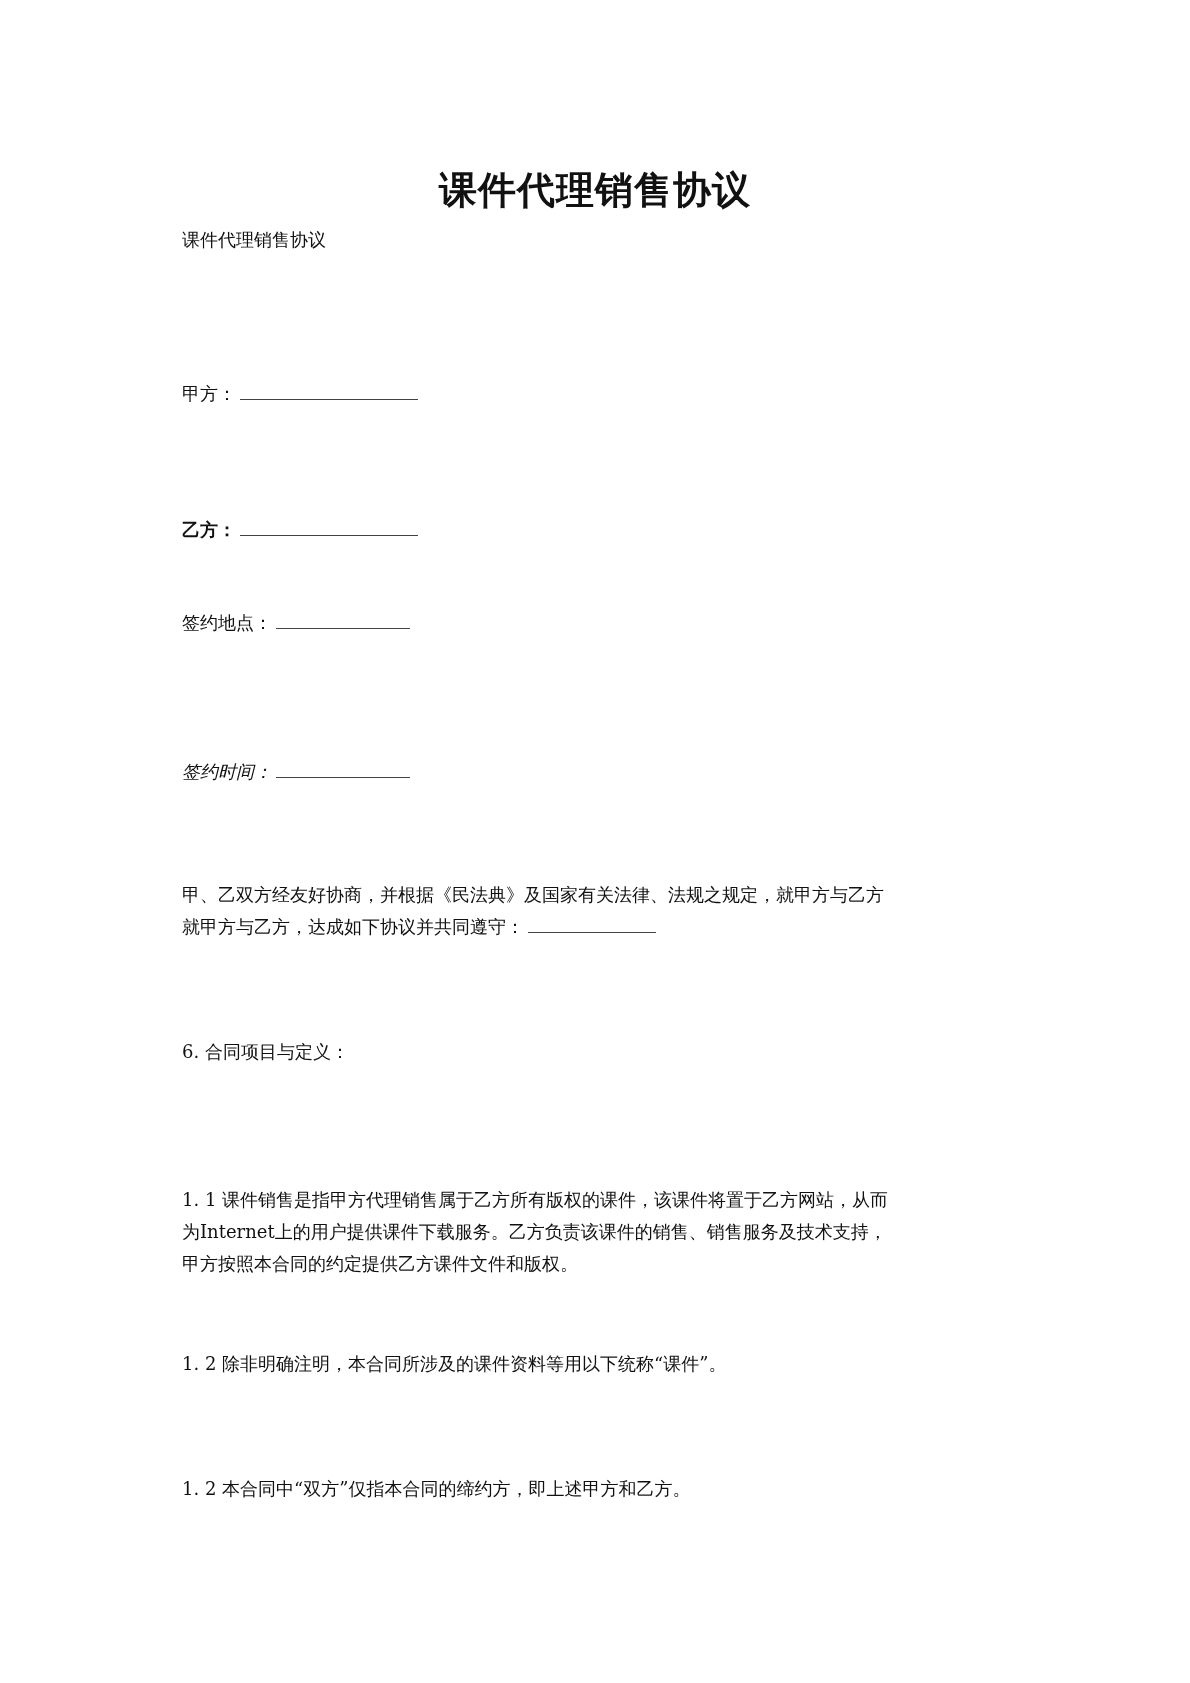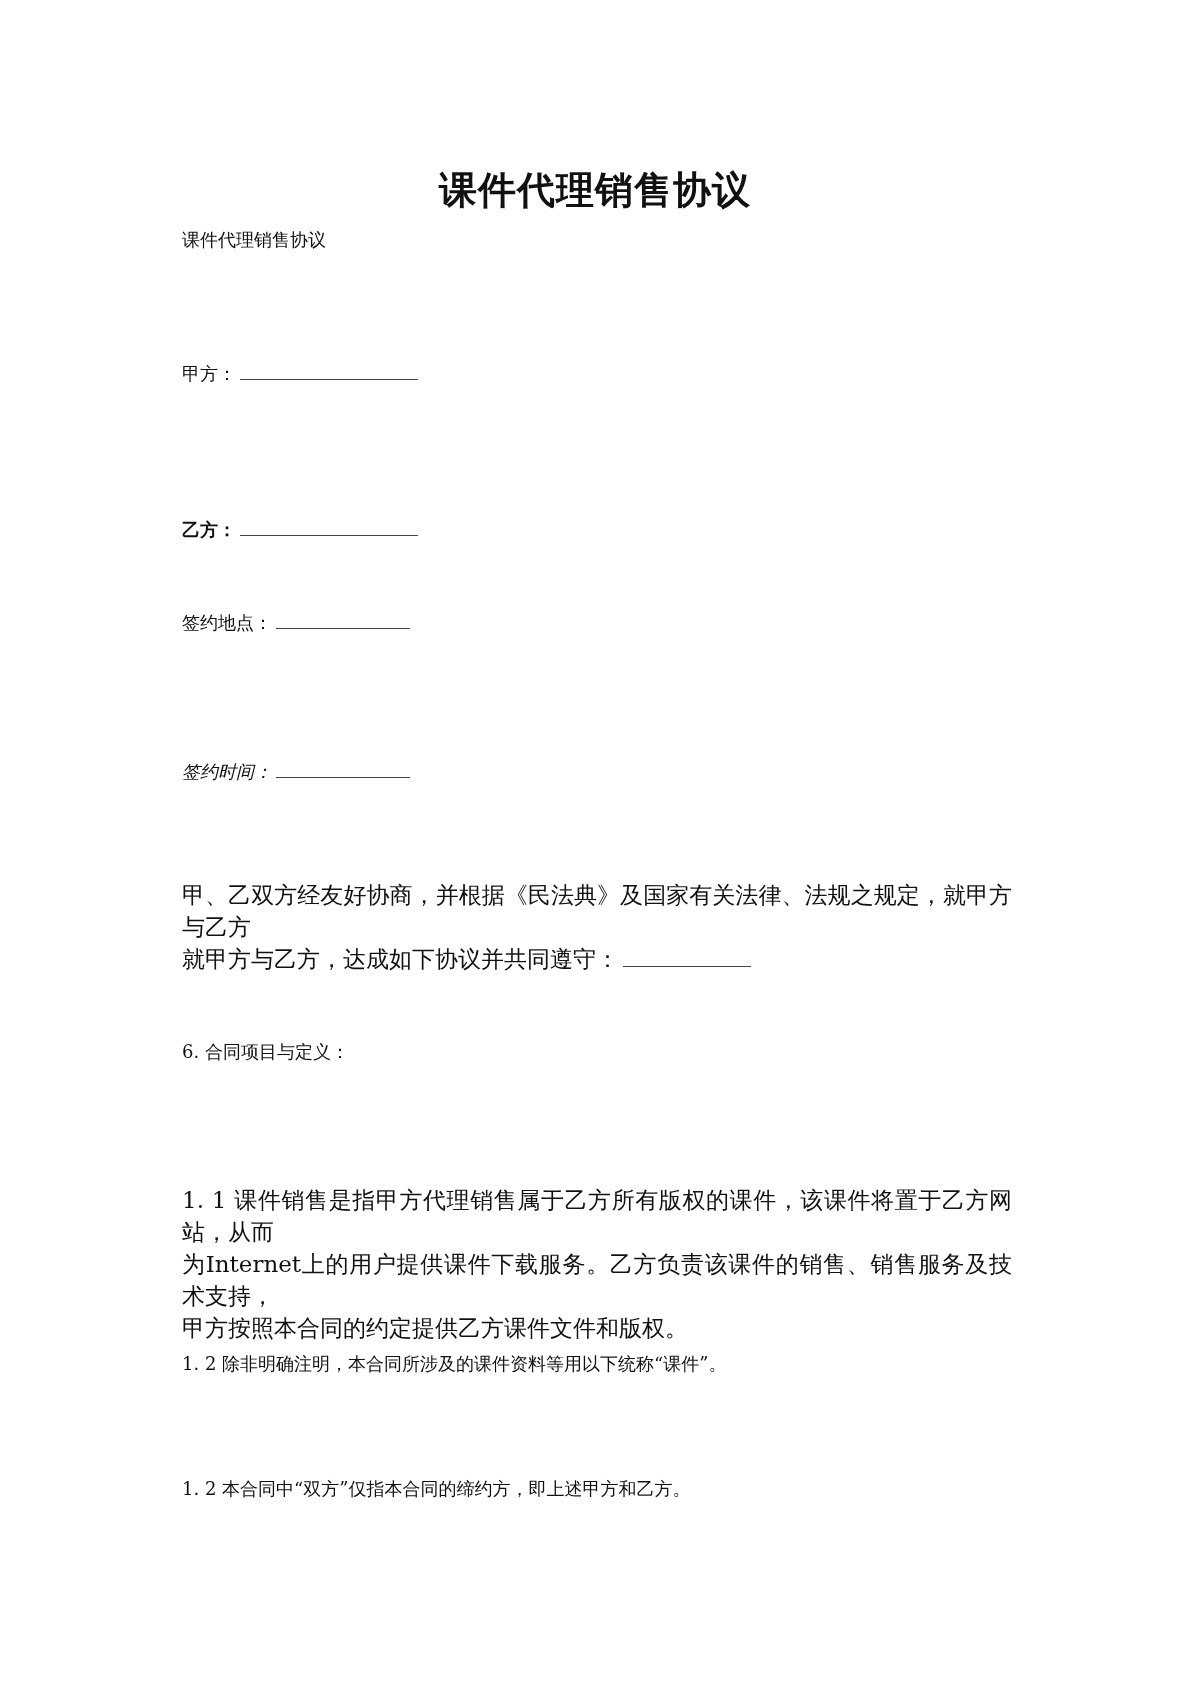--- a/index.html
+++ b/index.html
@@ -11,36 +11,36 @@
   .title {
     position: absolute; left: 0; width: 1190px; top: 165px;
     text-align: center; font-size: 38px; font-weight: bold; letter-spacing: 1px;
     font-family: "DejaVu Sans", "Liberation Sans", sans-serif;
   }
   .line {
     position: absolute; left: 182px; font-size: 18px; line-height: 32px;
     white-space: nowrap;
   }
   .para {
-    position: absolute; left: 182px; width: 830px; font-size: 23px; line-height: 32px;
+    position: absolute; left: 182px; width: 830px; font-size: 18px; line-height: 32px;
     text-align: justify;
   }
   .blank {
     display: inline-block; border-bottom: 1px solid #444; height: 18px;
     vertical-align: baseline; margin-left: 4px;
   }
 </style>
 </head>
 <body>
 
 <div class="title">课件代理销售协议</div>
 
 <div class="line" style="top:224px;">课件代理销售协议</div>
 
-<div class="line" style="top:358px;">
+<div class="line" style="top:378px;">
   <span>甲方：</span><span class="blank" style="width:178px;"></span>
 </div>
 
 <div class="line" style="top:514px;font-weight:bold;">
   <span>乙方：</span><span class="blank" style="width:178px;"></span>
 </div>
 
 <div class="line" style="top:607px;">
   <span>签约地点：</span><span class="blank" style="width:134px;"></span>
 </div>

